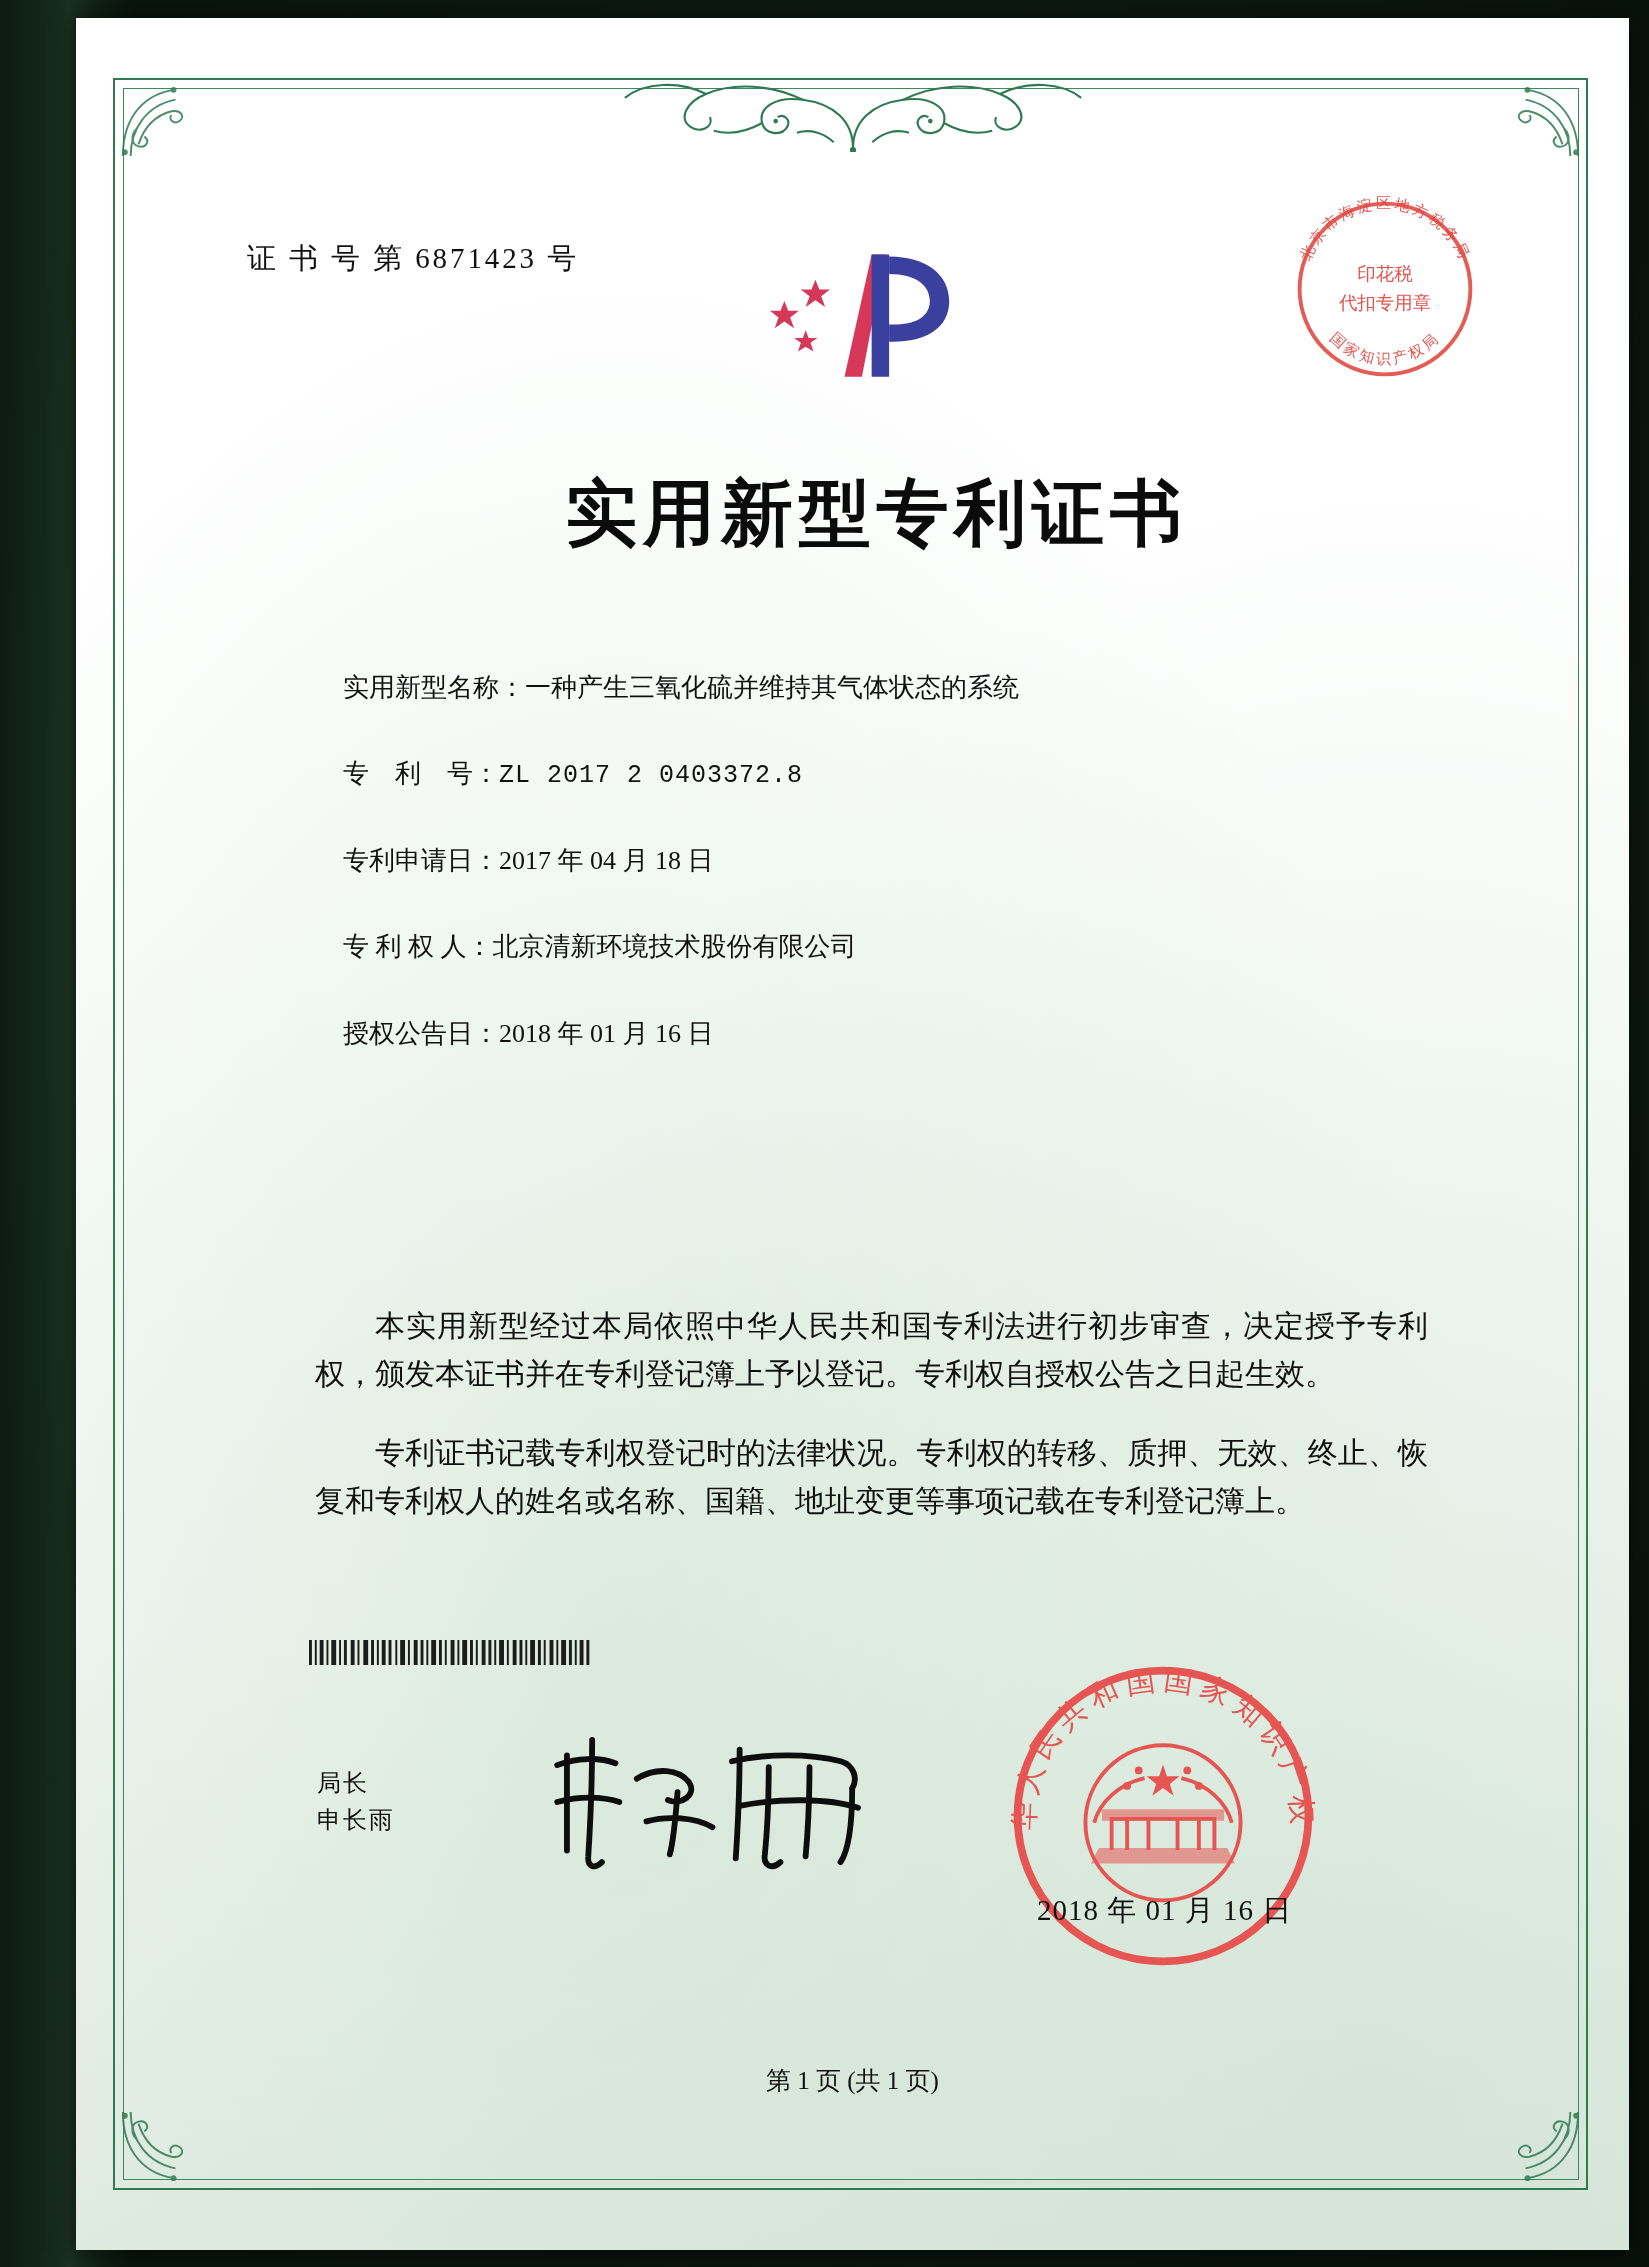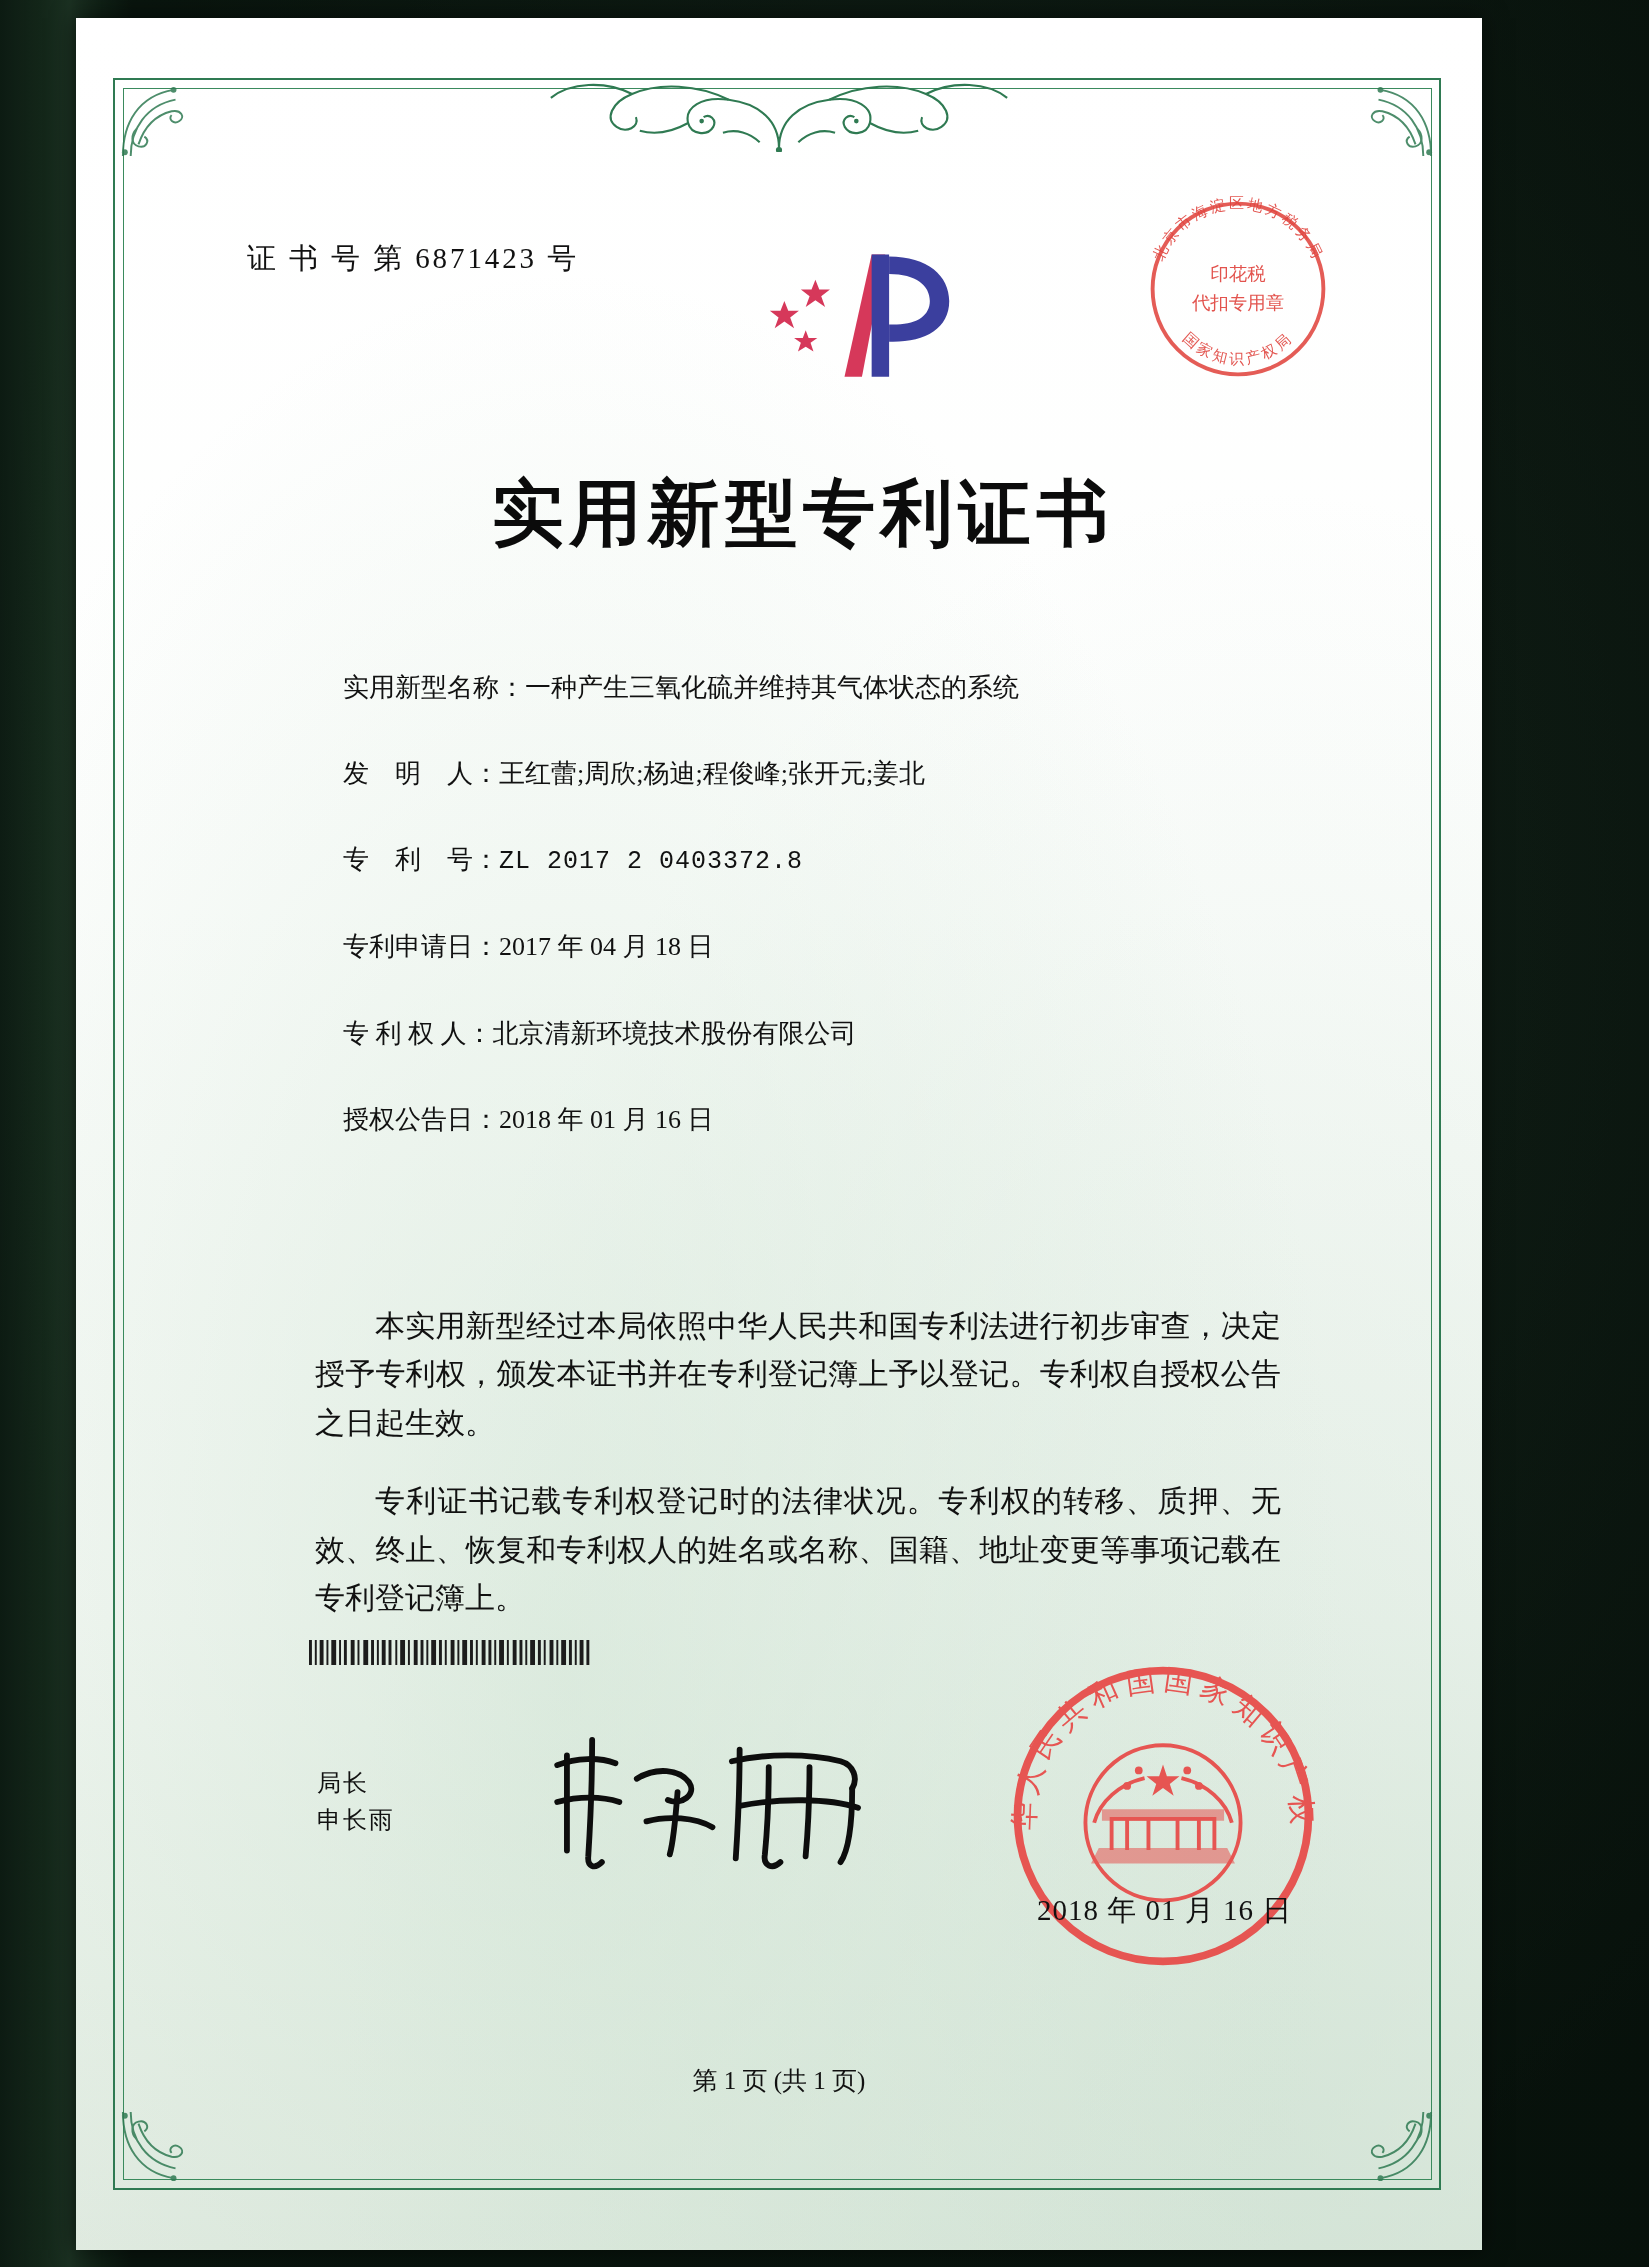--- a/index.html
+++ b/index.html
@@ -29,21 +29,21 @@
     background:
       radial-gradient(ellipse at 60% 40%, rgba(255,255,255,0.03), rgba(0,0,0,0.35) 75%);
     pointer-events:none;
   }
 
   
   .page {
     position: absolute;
     left: 76px;
     top: 17.5px;
-    width: 1406px;
+    width: 1553px;
     height: 2232px;
     background:
       linear-gradient(180deg, #ffffff 0%, #fdfefd 40%, #f4f8f4 72%, #e9f1e9 88%, #e2ebe2 100%);
     box-shadow: 0 0 23px rgba(0,0,0,0.55);
   }
   .page:before{
     content:"";
     position:absolute;
     inset:0;
     background:
@@ -324,24 +324,20 @@
       <text x="101" y="92" font-size="19" fill="#e0453f" opacity="0.92" text-anchor="middle" font-family="'DejaVu Sans',sans-serif">印花税</text>
       <text x="101" y="122" font-size="19" fill="#e0453f" opacity="0.92" text-anchor="middle" font-family="'DejaVu Sans',sans-serif">代扣专用章</text>
     </svg>
 
     <div class="title">实用新型专利证书</div>
 
     <div class="fields">
       <div class="field">
         <span class="lbl">实用新型名称：</span>
         <span class="val">一种产生三氧化硫并维持其气体状态的系统</span>
-      </div>
-      <div class="field">
-        <span class="lbl">发　明　人：</span>
-        <span class="val">王红蕾;周欣;杨迪;程俊峰;张开元;姜北</span>
       </div>
       <div class="field mono">
         <span class="lbl">专　利　号：</span>
         <span class="val">ZL 2017 2 0403372.8</span>
       </div>
       <div class="field">
         <span class="lbl">专利申请日：</span>
         <span class="val">2017 年 04 月 18 日</span>
       </div>
       <div class="field">

